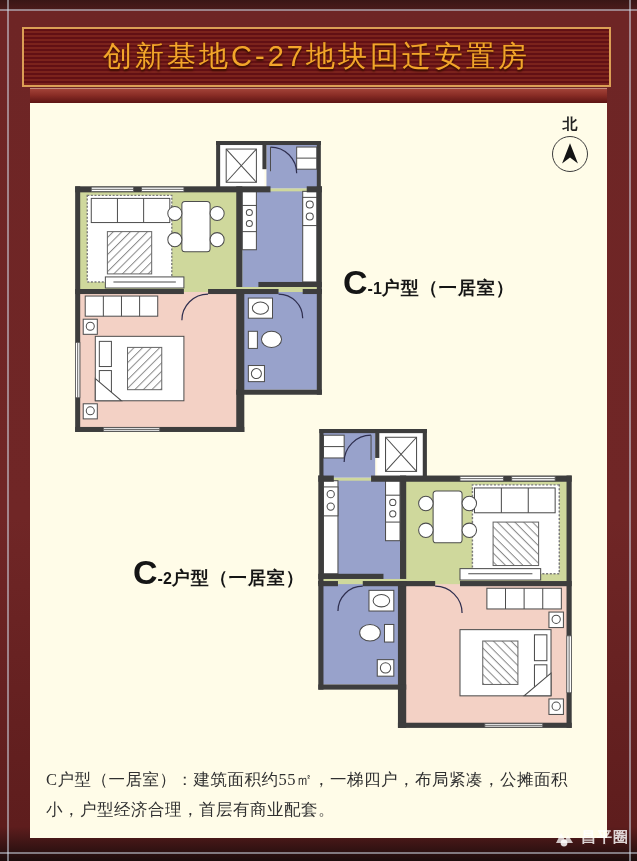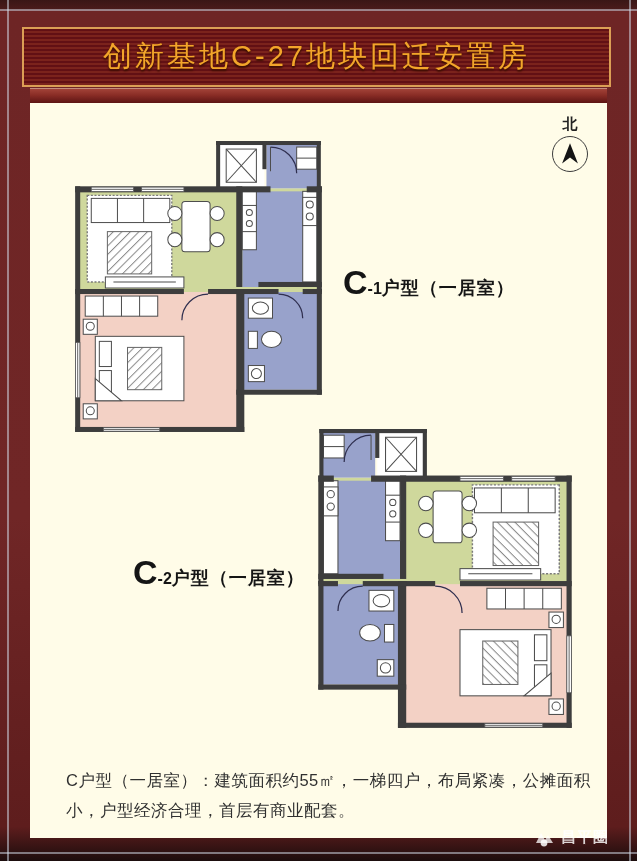--- a/index.html
+++ b/index.html
@@ -59,27 +59,27 @@
   .lnw{stroke:#555;stroke-width:0.9;fill:none;}
 
   
   .plan-label{position:absolute;color:#151515;white-space:nowrap;display:flex;align-items:baseline;font-weight:bold;}
   .plan-label .big-c{font-size:34px;line-height:1;}
   .plan-label .num{font-size:16px;}
   .plan-label .suffix{font-size:18px;letter-spacing:1px;}
 
   
   .description{
-    position:absolute;left:36px;top:645px;width:528px;
-    color:var(--text-dark);font-size:16.5px;line-height:1.85;letter-spacing:0.5px;
+    position:absolute;left:16px;top:645px;width:528px;
+    color:var(--text-dark);font-size:16.5px;line-height:1.85;letter-spacing:0.5px;font-family:Liberation Serif, serif;
   }
 
   
   .watermark{
-    position:absolute;right:28px;bottom:14px;z-index:5;display:flex;align-items:center;gap:5px;
+    position:absolute;right:8px;bottom:14px;z-index:5;display:flex;align-items:center;gap:5px;
   }
   .watermark-label{color:rgba(255,255,255,0.82);font-size:15px;letter-spacing:1px;font-weight:bold;}
 </style>
 </head>
 <body>
 
 <div class="gline h" style="top:9px"></div>
 <div class="gline h" style="top:852px"></div>
 <div class="gline v" style="left:7px"></div>
 <div class="gline v" style="left:629px"></div>

